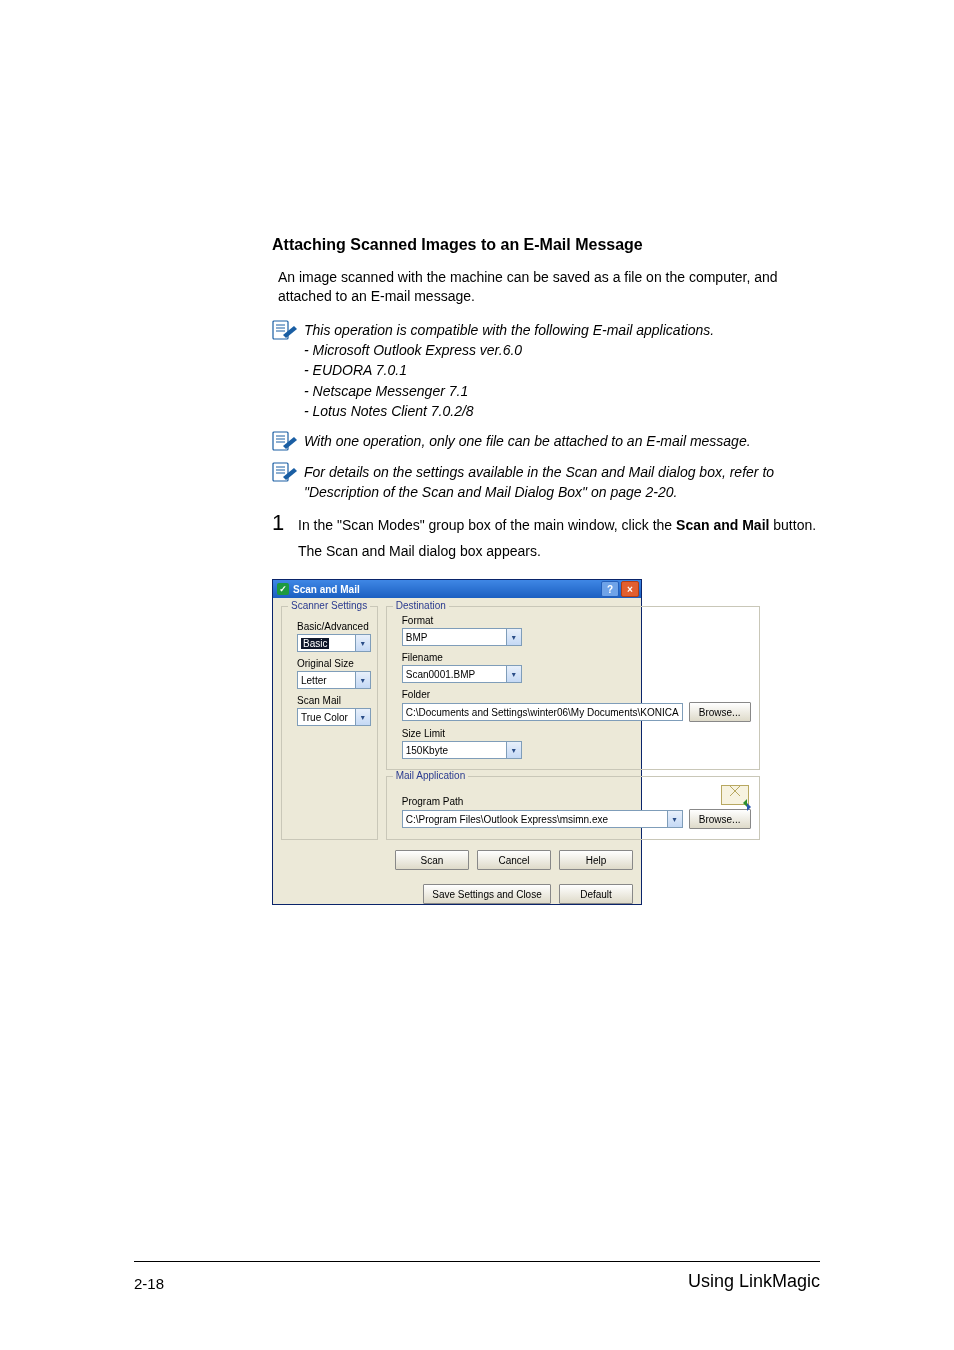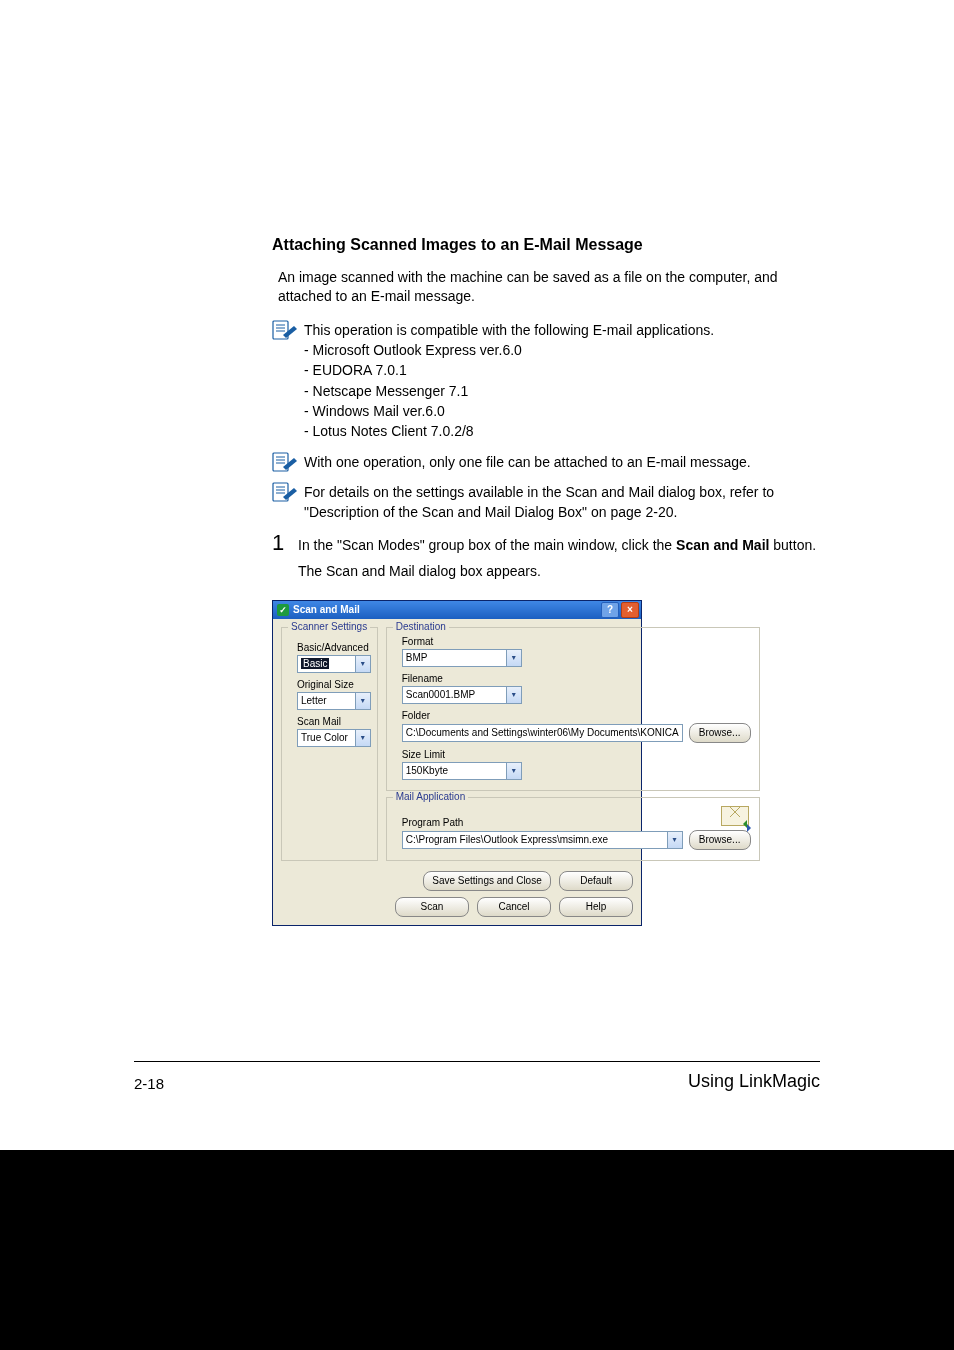--- a/index.html
+++ b/index.html
@@ -3,21 +3,21 @@
 <meta charset="utf-8">
 <style>
   html, body {
     margin: 0;
     padding: 0;
     background: #000;
     font-family: Arial, Helvetica, sans-serif;
   }
   .page {
     width: 954px;
-    height: 1150px;
+    height: 1350px;
     background: #fff;
     position: relative;
     box-sizing: border-box;
     padding: 236px 134px 60px 134px;
   }
   .content {
     margin-left: 138px;
     width: 552px;
   }
   h1.section-title {
@@ -34,20 +34,21 @@
     display: flex;
     margin-bottom: 10px;
   }
   .note-icon {
     width: 26px;
     margin-right: 6px;
     flex: 0 0 auto;
   }
   .note-icon svg { display: block; }
   .note-text {
+    font-style: italic;
     font-size: 14px;
     line-height: 1.45;
     flex: 1;
   }
   .note-text .hang {
     display: block;
   }
   .step-block {
     display: flex;
     margin-bottom: 6px;
@@ -175,21 +176,21 @@
     overflow: hidden;
     white-space: nowrap;
   }
   .row { display: flex; align-items: center; gap: 6px; }
   .btn {
     height: 18px;
     padding: 0 8px;
     font-size: 10px;
     border: 1px solid #888;
     background: linear-gradient(to bottom, #fff, #dedac9);
-    border-radius: 8px;
+    border-radius: 1px;
     display: inline-flex;
     align-items: center;
     justify-content: center;
     min-width: 44px;
   }
   .mailicon {
     width: 30px; height: 24px;
     position: relative;
     align-self: flex-start;
   }
@@ -267,21 +268,20 @@
           <line x1="4" y1="8" x2="13" y2="8" stroke="#1a5ea3" stroke-width="1"></line>
           <line x1="4" y1="11" x2="13" y2="11" stroke="#1a5ea3" stroke-width="1"></line>
           <path d="M14 18 L25 9 L22 6 L11 15 Z" fill="#1a5ea3"></path>
         </svg>
       </div>
       <div class="note-text">
         <span>This operation is compatible with the following E-mail applications.</span>
         <span class="hang">- Microsoft Outlook Express ver.6.0</span>
         <span class="hang">- EUDORA 7.0.1</span>
         <span class="hang">- Netscape Messenger 7.1</span>
-        <span class="hang">- Windows Mail ver.6.0</span>
         <span class="hang">- Lotus Notes Client 7.0.2/8</span>
       </div>
     </div>
 
     <div class="note-block">
       <div class="note-icon">
         <svg width="26" height="20" viewBox="0 0 26 20">
           <rect x="1" y="1" width="15" height="18" rx="1" fill="#fff" stroke="#1a5ea3" stroke-width="1.2"></rect>
           <line x1="4" y1="5" x2="13" y2="5" stroke="#1a5ea3" stroke-width="1"></line>
           <line x1="4" y1="8" x2="13" y2="8" stroke="#1a5ea3" stroke-width="1"></line>
@@ -391,29 +391,29 @@
               <div class="combo" style="flex:1">
                 <span class="val">C:\Program Files\Outlook Express\msimn.exe</span>
                 <span class="arrow">▾</span>
               </div>
               <div class="btn">Browse...</div>
             </div>
           </div>
         </div>
       </div>
 
-      <div class="btn-row top">
-        <div class="btn" style="min-width:110px">Save Settings and Close</div>
-        <div class="btn">Default</div>
-      </div>
       <div class="btn-row">
         <div class="btn">Scan</div>
         <div class="btn">Cancel</div>
         <div class="btn">Help</div>
       </div>
+      <div class="btn-row top">
+        <div class="btn" style="min-width:110px">Save Settings and Close</div>
+        <div class="btn">Default</div>
+      </div>
     </div>
 
   </div>
 
   <div class="footer-line"></div>
   <div class="footer-left">2-18</div>
   <div class="footer-right">Using LinkMagic</div>
 </div>
 
 </body></html>

